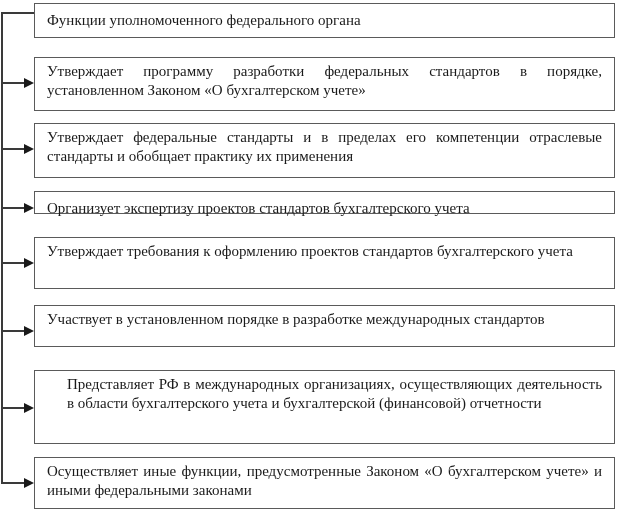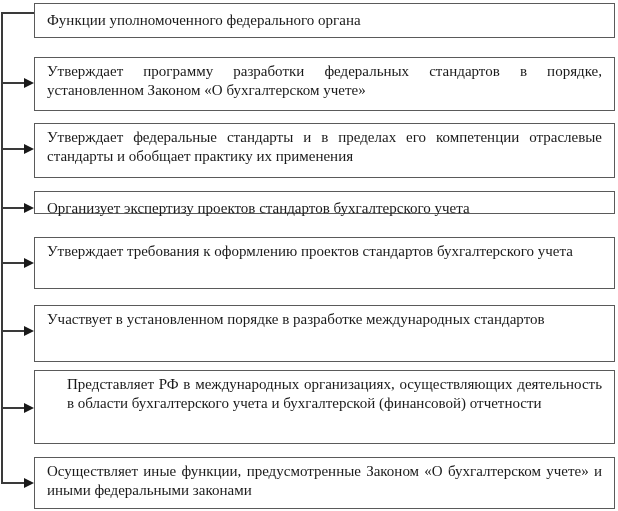--- a/index.html
+++ b/index.html
@@ -107,21 +107,21 @@
     <div class="head"></div>
   </div>
 <div class="box" style="top:237px; height:52px;">
   <span>Утверждает требования к оформлению проектов стандартов бухгал­терского учета</span>
 </div>
 
 <div class="arrow" style="top:326px;">
     <div class="shaft"></div>
     <div class="head"></div>
   </div>
-<div class="box" style="top:305px; height:57px;">
+<div class="box" style="top:305px; height:42px;">
   <span>Участвует в установленном порядке в разработке международных стандартов</span>
 </div>
 
 <div class="arrow" style="top:403px;">
     <div class="shaft"></div>
     <div class="head"></div>
   </div>
 <div class="box" style="top:370px; height:74px;padding-left:32px;">
   <span>Представляет РФ в международных организациях, осуществляющих деятельность в области бухгалтерского учета и бухгалтерской (финан­совой) отчетности</span>
 </div>

